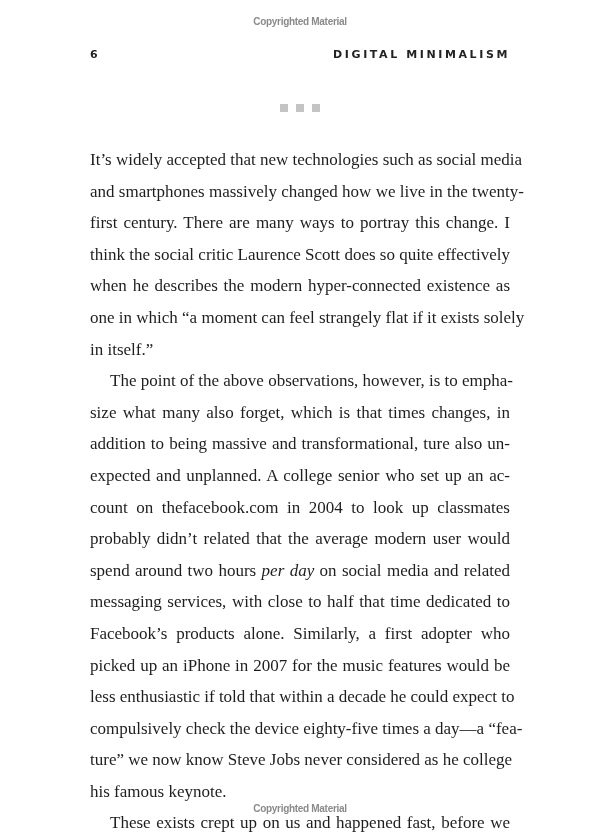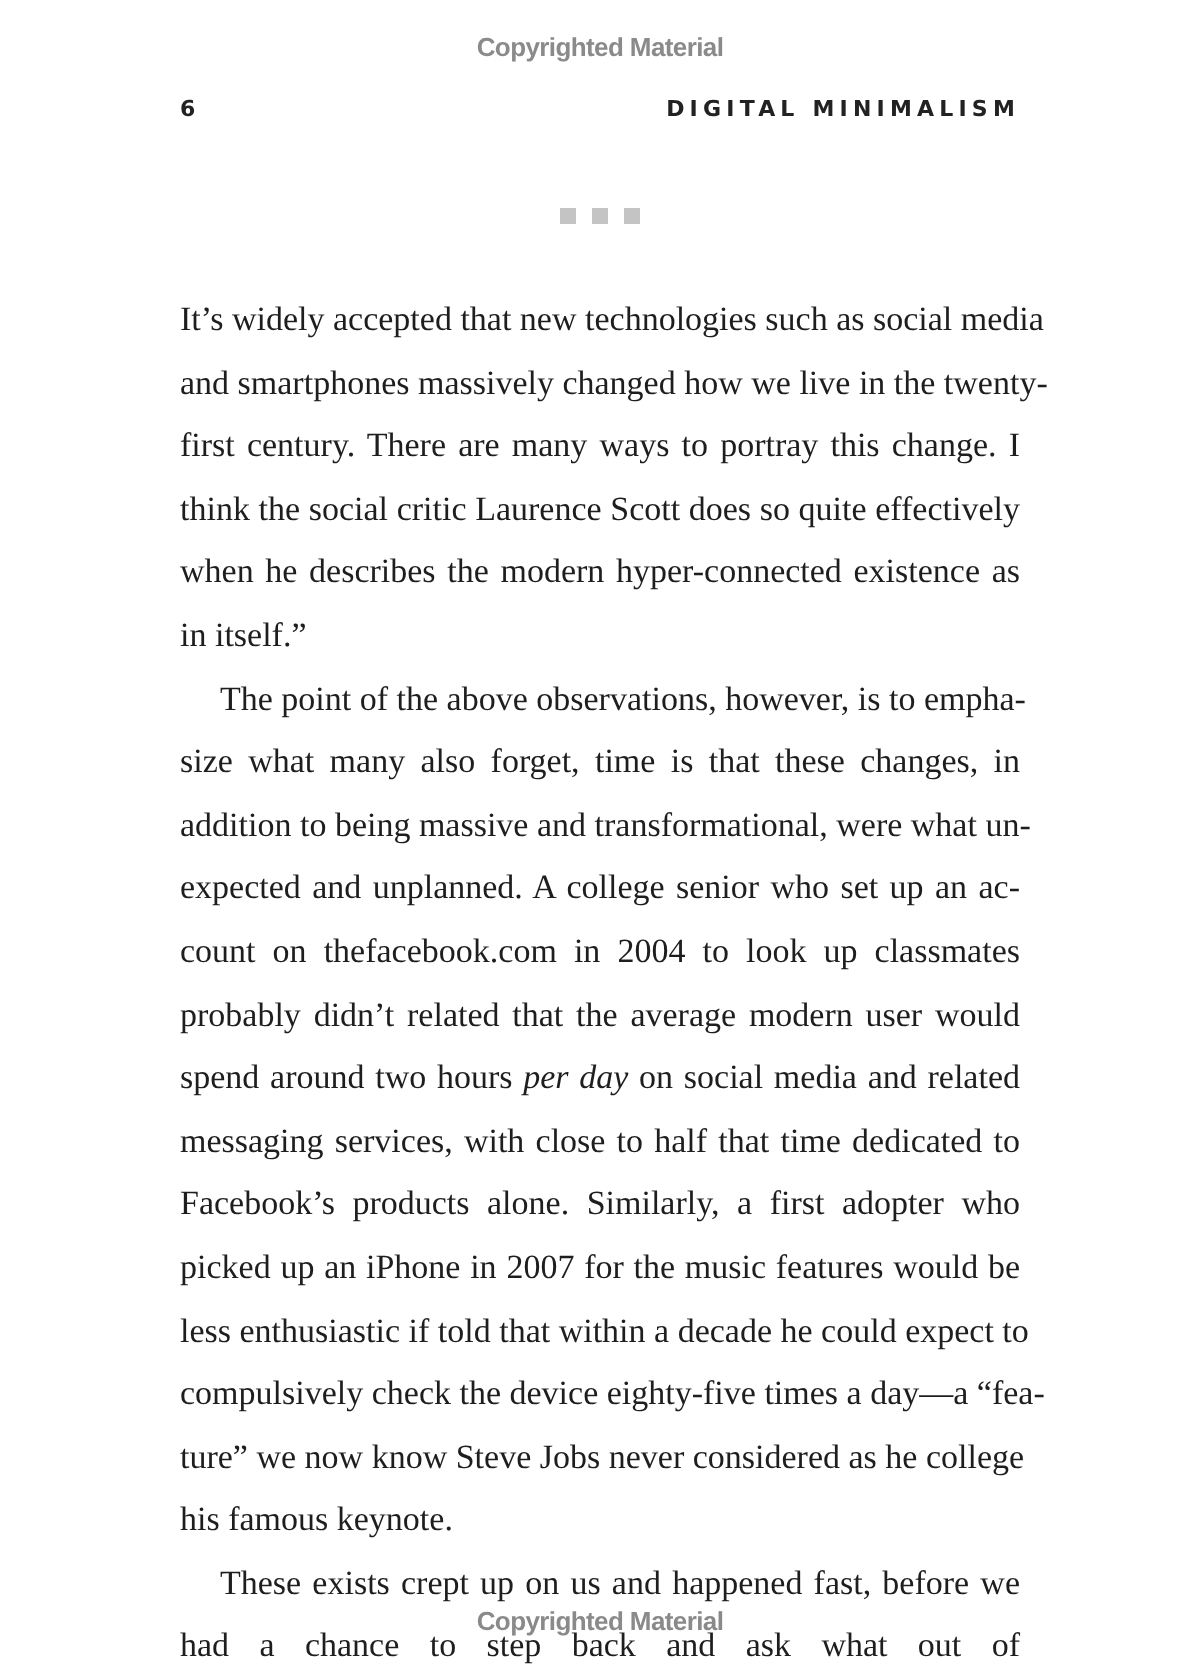--- a/index.html
+++ b/index.html
@@ -3,21 +3,21 @@
 <meta charset="utf-8">
 <style>
   html, body { margin: 0; padding: 0; }
   body {
     width: 600px; height: 840px; background: #ffffff; position: relative; overflow: hidden;
     font-family: "Liberation Serif", "DejaVu Serif", serif; color: #1e1e1e;
   }
   .watermark {
     position: absolute; left: 0; width: 600px; text-align: center;
     font-family: "Liberation Sans", "DejaVu Sans", sans-serif;
-    font-size: 13px; font-weight: bold; color: #8a8a8a; letter-spacing: -0.3px;
+    font-size: 10px; font-weight: bold; color: #8a8a8a; letter-spacing: -0.3px;
   }
   .wm-top { top: 16px; }
   .wm-bottom { top: 803px; }
   .running-head {
     position: absolute; top: 48px; left: 90px; width: 420px; height: 16px;
     font-family: "DejaVu Sans", "Liberation Sans", sans-serif; font-size: 11px; font-weight: bold; color: #222;
   }
   .page-number { position: absolute; left: 0; top: 0; }
   .book-title { position: absolute; left: 0; width: 420px; text-align: right; letter-spacing: 2.6px; top: 0; }
   .separator {
@@ -50,26 +50,27 @@
   <span></span>
 </div>
 
 <div class="body-text" id="body-text">
     <div>
       <span class="line">It’s widely accepted that new technologies such as social media</span>
       <span class="line">and smartphones massively changed how we live in the twenty-</span>
       <span class="line">first century. There are many ways to portray this change. I</span>
       <span class="line">think the social critic Laurence Scott does so quite effectively</span>
       <span class="line">when he describes the modern hyper-connected existence as</span>
+      <span class="line">one in which “a moment can feel strangely flat if it exists solely</span>
       <span class="line last">in itself.”</span>
     </div>
     <div>
       <span class="line indent">The point of the above observations, however, is to empha-</span>
-      <span class="line">size what many also forget, time is that these changes, in</span>
-      <span class="line">addition to being massive and transformational, were what un-</span>
+      <span class="line">size what many also forget, which is that times changes, in</span>
+      <span class="line">addition to being massive and transformational, ture also un-</span>
       <span class="line">expected and unplanned. A college senior who set up an ac-</span>
       <span class="line">count on thefacebook.com in 2004 to look up classmates</span>
       <span class="line">probably didn’t related that the average modern user would</span>
       <span class="line">spend around two hours <i>per day</i> on social media and related</span>
       <span class="line">messaging services, with close to half that time dedicated to</span>
       <span class="line">Facebook’s products alone. Similarly, a first adopter who</span>
       <span class="line">picked up an iPhone in 2007 for the music features would be</span>
       <span class="line">less enthusiastic if told that within a decade he could expect to</span>
       <span class="line">compulsively check the device eighty-five times a day—a “fea-</span>
       <span class="line">ture” we now know Steve Jobs never considered as he college</span>

